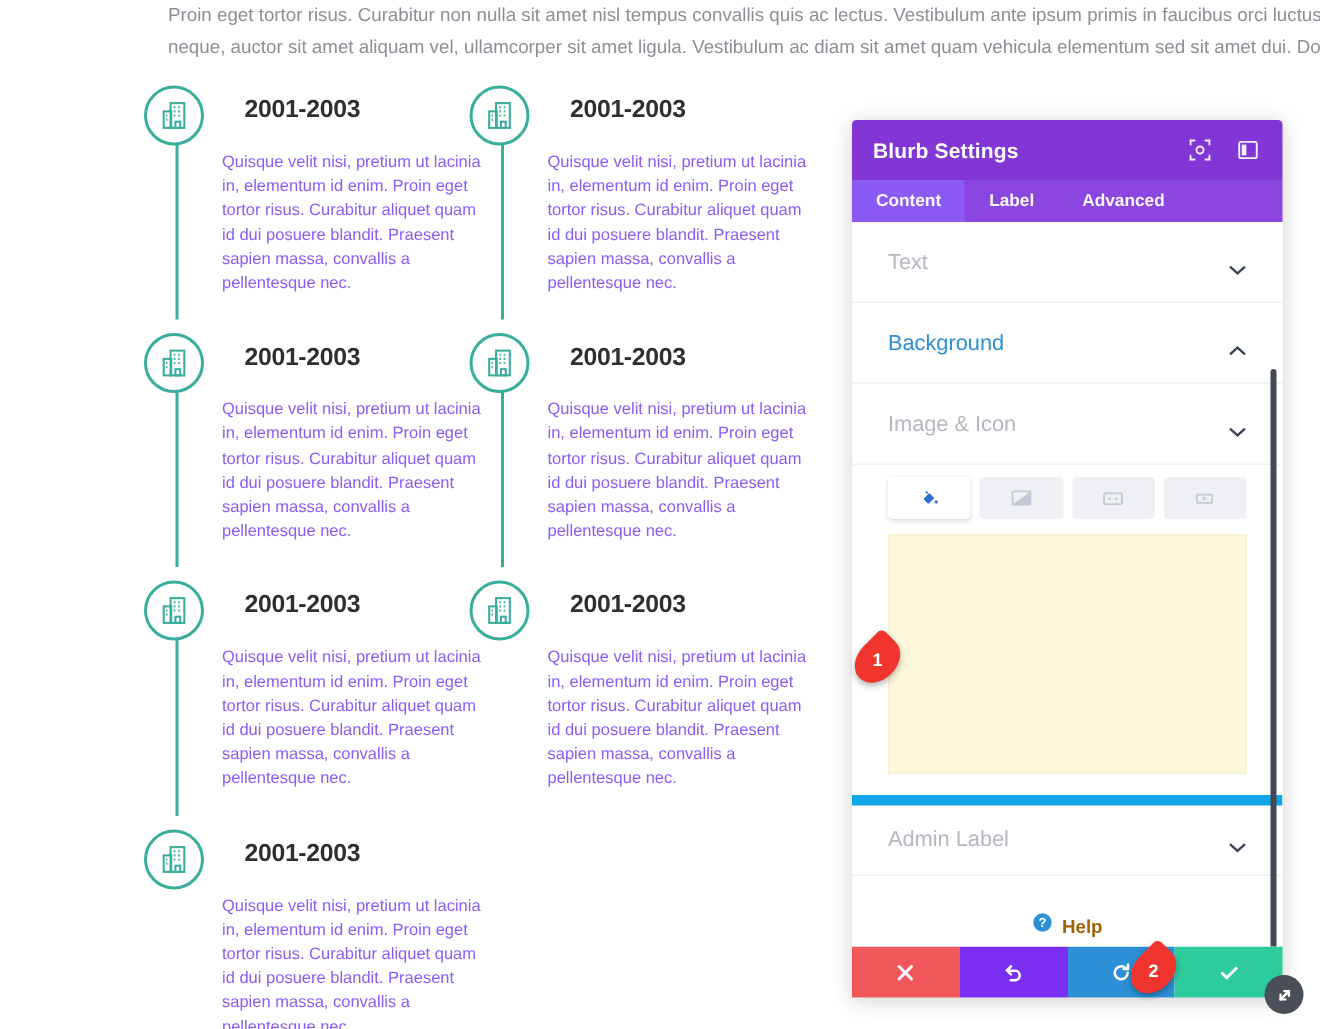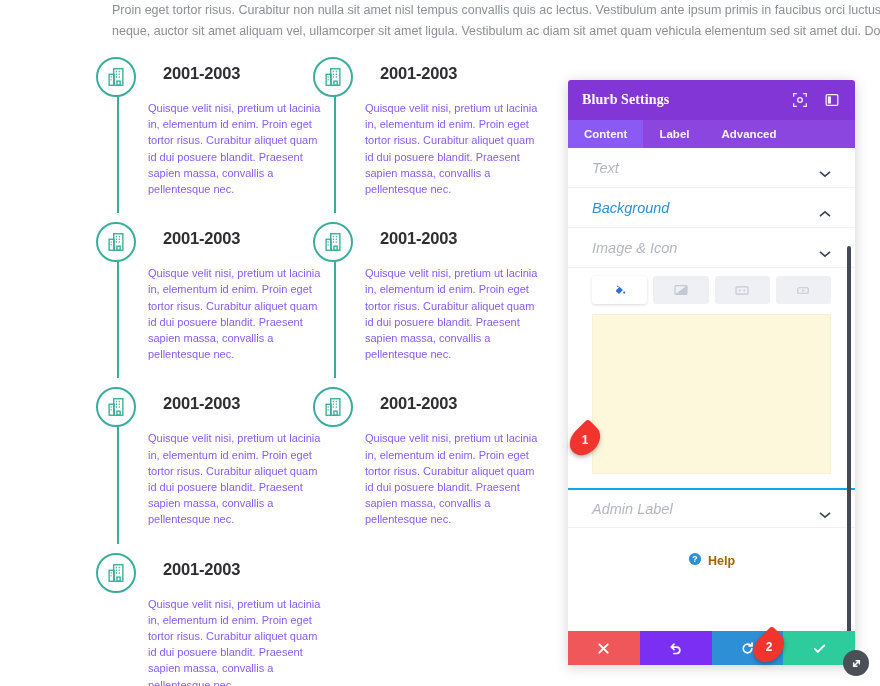--- a/index.html
+++ b/index.html
@@ -52,40 +52,38 @@
     background: #fff;
     box-shadow: 0 2px 14px rgba(0,0,0,.18);
     display: flex; flex-direction: column;
     border-radius: 3px 3px 0 0;
     overflow: visible;
   }
   .m-header {
     height: 40px; background: #7b3fe4; background: #8236d6;
     display: flex; align-items: center; padding: 0 14px;
     border-radius: 3px 3px 0 0;
-    font-family: Liberation Serif, serif;
   }
   .m-title { color:#fff; font-size: 14px; font-weight: bold; flex:1; letter-spacing:.1px;}
   .m-hicons { display:flex; gap: 14px; align-items:center; }
   .m-hicon { width: 18px; height: 18px; opacity:.92; display:block; }
 
   .m-tabs { height: 28px; background: #8b46e0; display:flex; }
   .m-tab {
     padding: 0 16px; height: 28px; line-height: 28px;
     color: #ffffff; font-size: 11.5px; font-weight: bold;
     opacity: .95;
   }
   .m-tab.active { background: #8b5cf6; }
 
   .m-body { flex: 1; background:#fff; overflow: hidden; position: relative; }
 
   .acc-row {
-    height: 40px; display:flex; align-items:center; padding: 0 24px;
+    height: 54px; display:flex; align-items:center; padding: 0 24px;
     border-bottom: 1px solid #f0f1f4;
-    font-style: italic;
   }
   .acc-label { flex:1; font-size: 14.5px; color: #b4b7bf; font-weight: normal; }
   .acc-row.open .acc-label { color:#2d8fd5; }
   .chev { width: 12px; height: 8px; }
 
   .bg-tools {
     display:flex; gap: 6px; padding: 8px 24px 0 24px;
   }
   .bg-tool {
     flex:1; height: 28px; background: #eef0f4; border-radius: 3px;
@@ -391,21 +389,21 @@
         <div class="bg-tool">
           <svg width="16" height="13" viewBox="0 0 20 16" fill="none" stroke="#c3c8d2" stroke-width="1.4">
             <rect x="3.5" y="4.5" width="13" height="7" rx="1.2"></rect>
             <path d="M8.8 6.4l3.4 1.6-3.4 1.6z" fill="#c3c8d2" stroke="none"></path>
           </svg>
         </div>
       </div>
 
       <div class="bg-swatch"></div>
 
-      <div class="acc-row" style="margin-top:14px;border-top:2px solid #0ea5e9;">
+      <div class="acc-row" style="margin-top:14px;border-top:7px solid #0ea5e9;">
         <div class="acc-label">Admin Label</div>
         <span class="chev">
           <svg width="12" height="8" viewBox="0 0 12 8" fill="none" stroke="#3b4556" stroke-width="1.6">
               <path d="M1 1.8L6 6.2l5-4.4"></path>
             </svg>
         </span>
       </div>
 
       <div class="help-wrap">
         <span>

